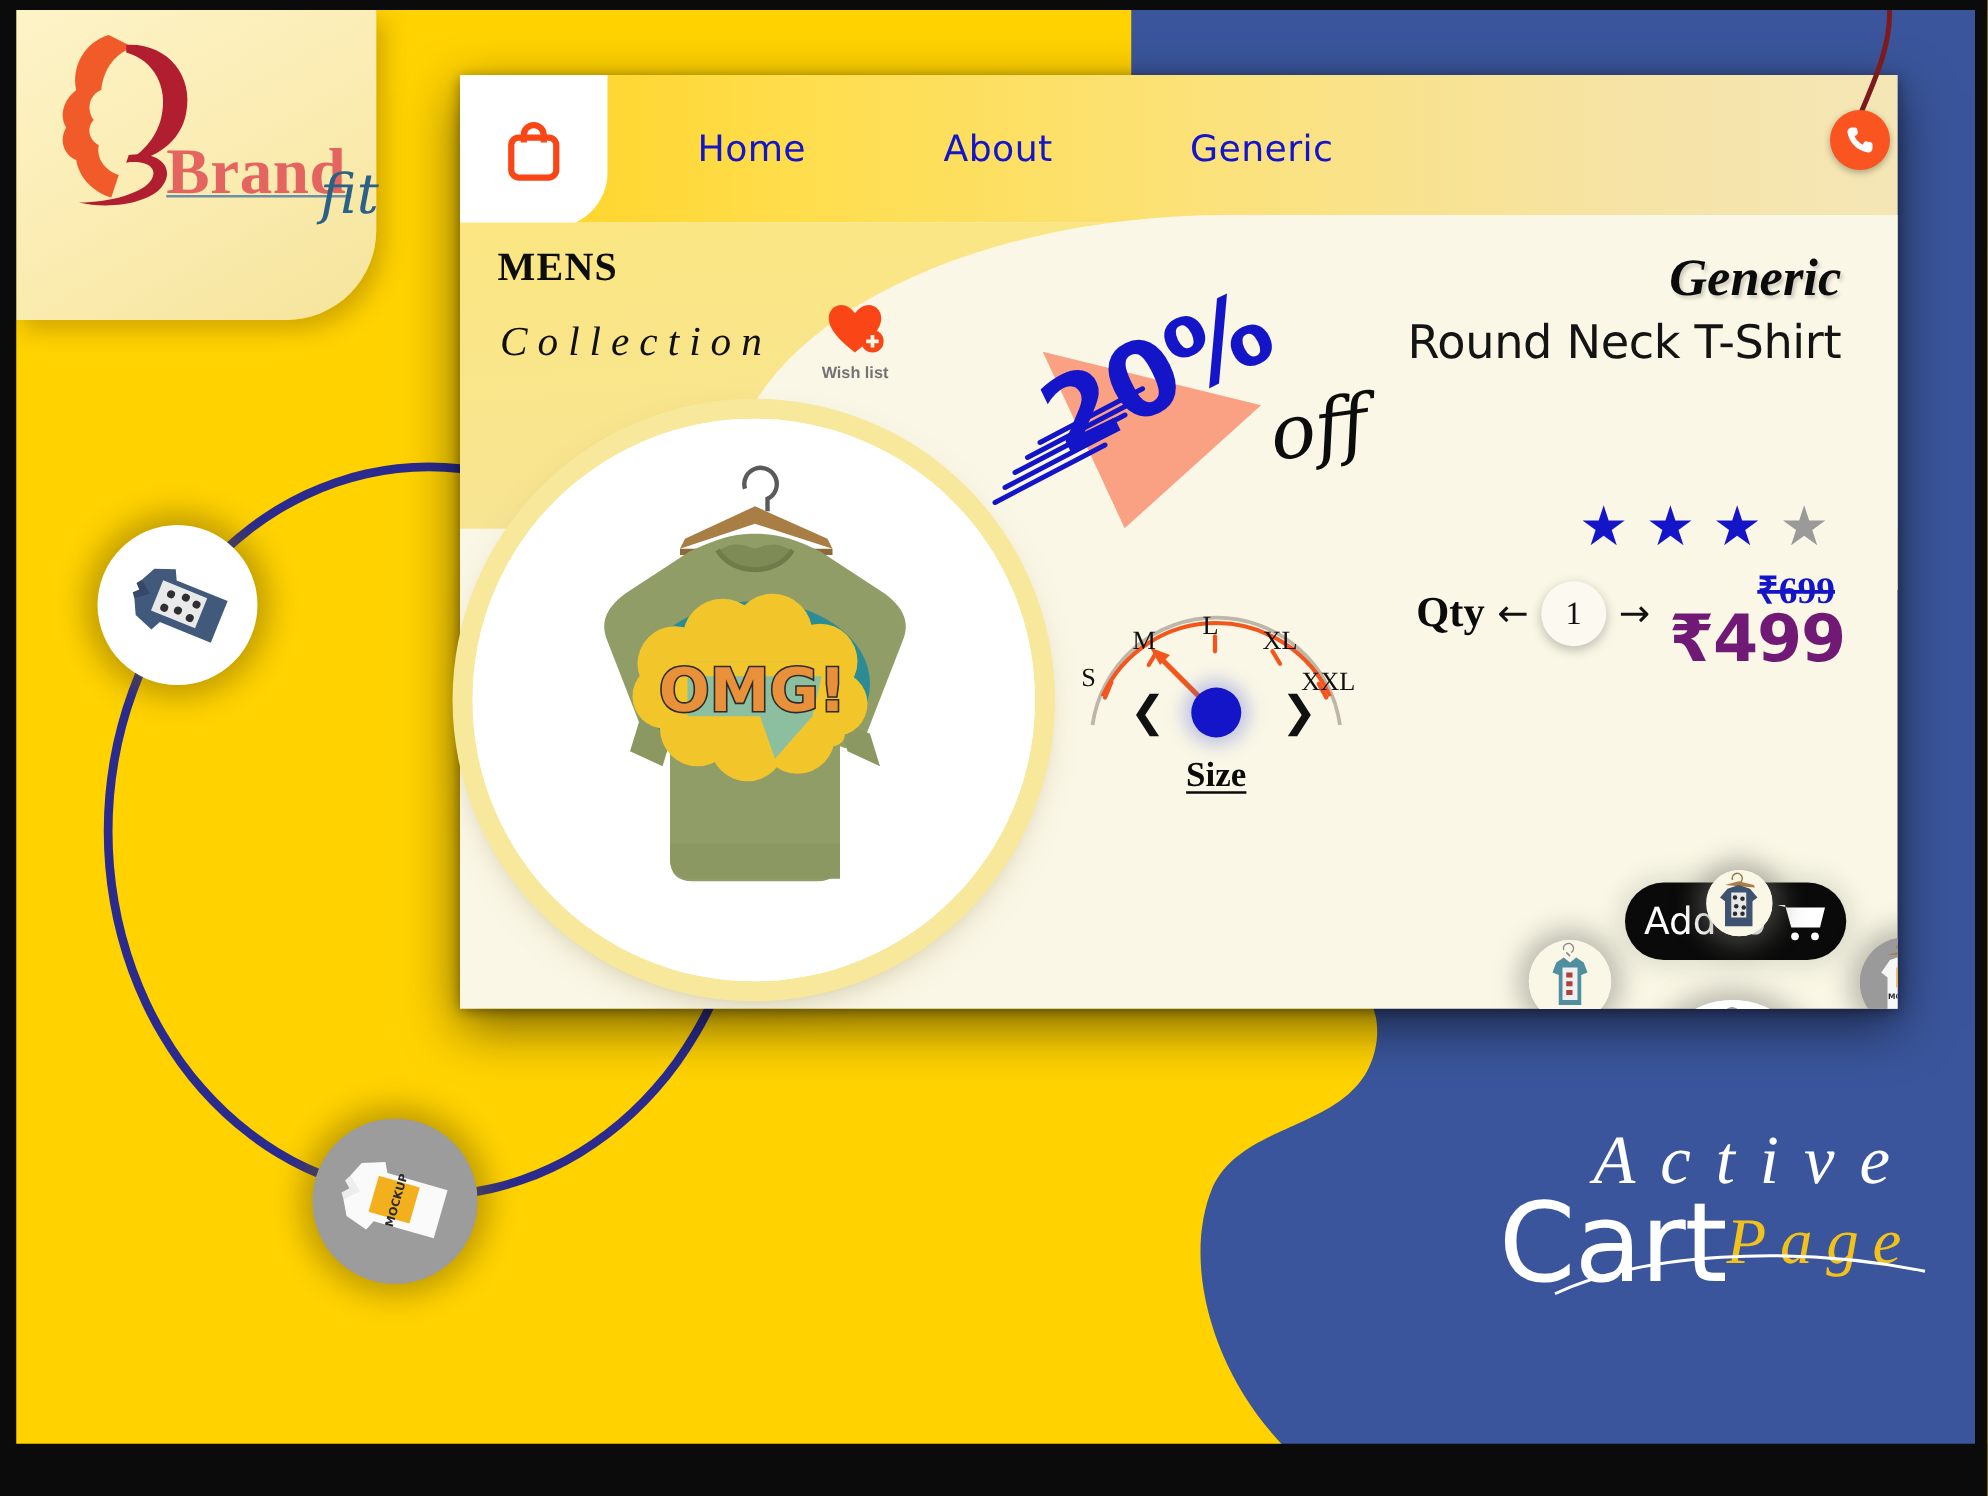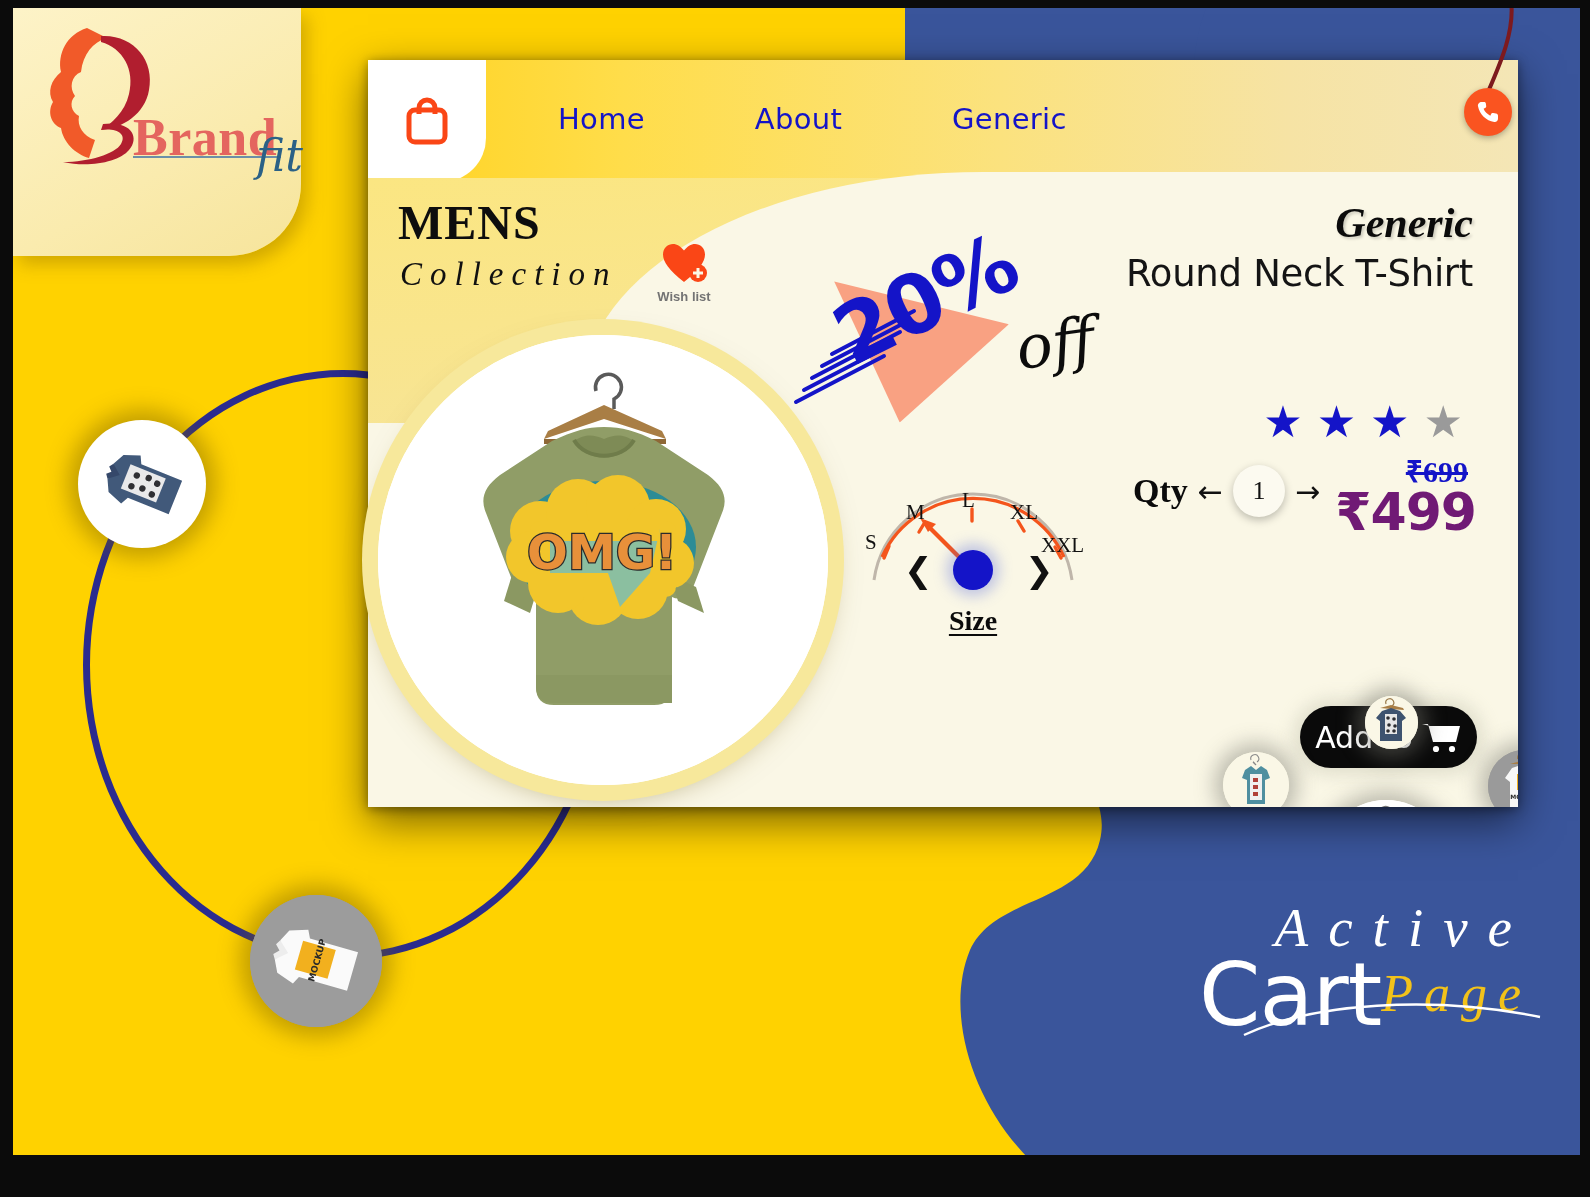--- a/index.html
+++ b/index.html
@@ -107,21 +107,21 @@
     position:absolute; left:9px; top:88px; width:48px; height:48px;
     border-radius:50%; background:#FA5420;
     display:flex; align-items:center; justify-content:center;
     box-shadow:0 2px 6px rgba(0,0,0,.3); cursor:pointer;
   }
 
   
   .mens {
     position:absolute; left:30px; top:135px;
     font-family:"Liberation Serif", serif; font-weight:700;
-    font-size:48px; letter-spacing:1px; color:#0d0d0d;
+    font-size:32px; letter-spacing:1px; color:#0d0d0d;
   }
   .collection {
     position:absolute; left:32px; top:196px;
     font-family:"Liberation Serif", serif; font-style:italic;
     font-size:33px; letter-spacing:8px; color:#101010;
   }
   .wishlist {
     position:absolute; left:285px; top:182px; width:62px; text-align:center;
     cursor:pointer;
   }

